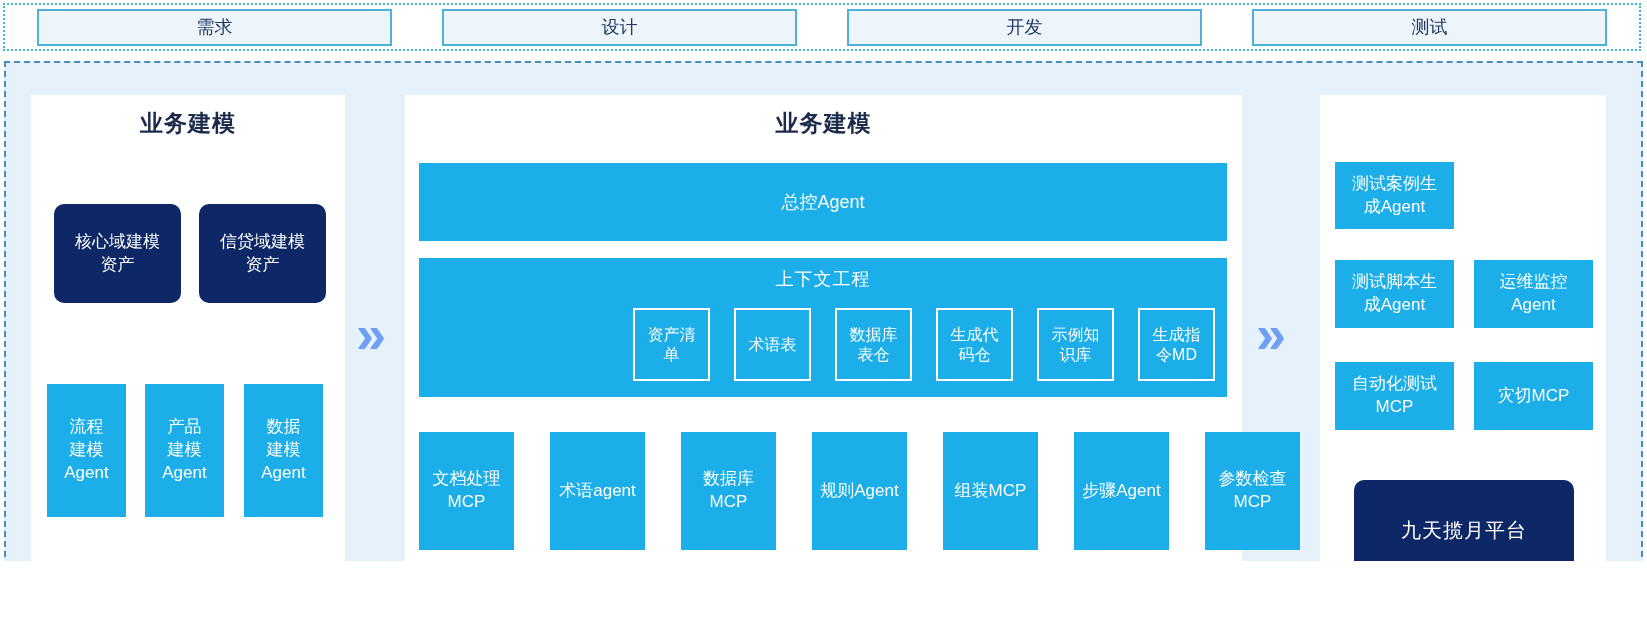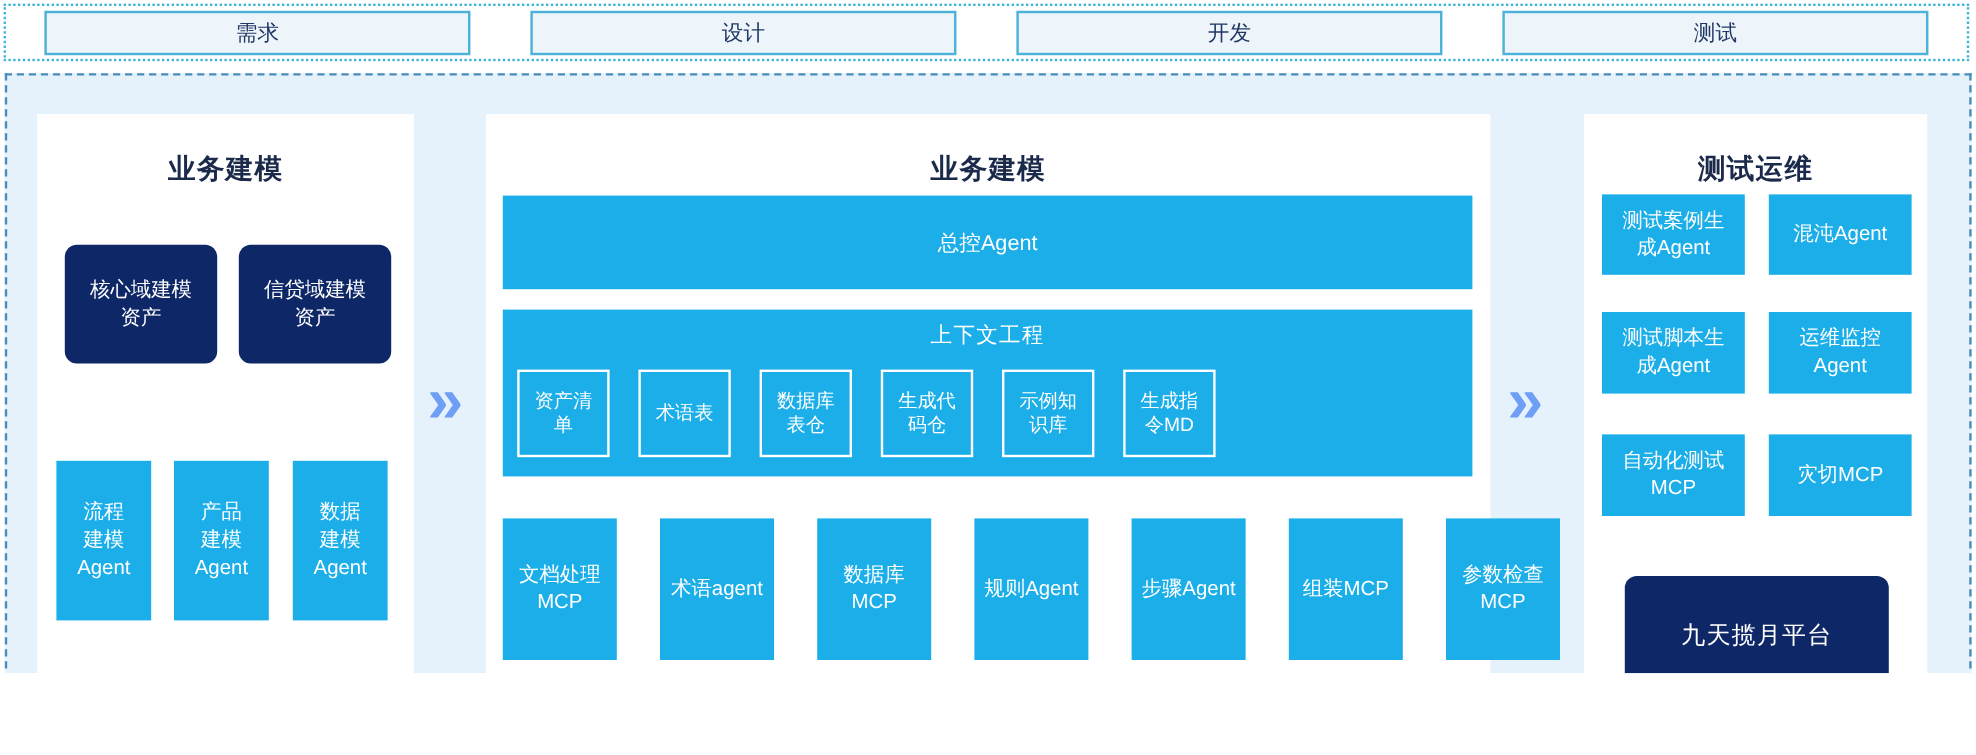--- a/index.html
+++ b/index.html
@@ -35,21 +35,21 @@
   
   .main{
     position:absolute;left:4px;top:61px;width:1639px;height:566px;
     background:var(--panel_bg);border:2px dashed var(--main_border);box-sizing:border-box;
   }
   .card{position:absolute;top:32px;height:522px;background:var(--card_bg);}
   .left-card{left:25px;width:314px;}
   .mid-card{left:399px;width:837px;}
   .right-card{left:1314px;width:286px;}
   .card-title{
-    margin-top:30px;text-align:center;font-size:23px;font-weight:bold;
+    margin-top:13px;text-align:center;font-size:23px;font-weight:bold;
     color:var(--title_text);letter-spacing:1px;
   }
   
   .navy-box,.cyan-box,.context-item{
     position:absolute;display:flex;align-items:center;justify-content:center;
     text-align:center;color:#fff;white-space:pre-line;box-sizing:border-box;
   }
   .navy-box{background:var(--navy);border-radius:10px;font-size:17px;line-height:1.35;}
   .cyan-box{background:var(--accent_cyan);font-size:17px;line-height:1.35;}
   
@@ -61,21 +61,21 @@
   
   .master-bar{left:14px;top:68px;width:808px;height:78px;font-size:18px;}
   .context-box{
     position:absolute;left:14px;top:163px;width:808px;height:139px;
     background:var(--accent_cyan);box-sizing:border-box;
   }
   .context-title{
     text-align:center;color:#fff;font-size:18px;padding-top:9px;letter-spacing:1px;
   }
   .context-items{
-    position:absolute;left:12px;top:50px;width:784px;display:flex;gap:24px;
+    position:absolute;left:12px;top:50px;width:784px;display:flex;gap:24px;justify-content:flex-end;
   }
   .context-item{
     position:static;flex:0 0 77px;height:73px;border:2px solid #fff;
     background:var(--accent_cyan);font-size:16px;line-height:1.25;color:#fff;
   }
   .tools-row{position:absolute;left:14px;top:337px;width:808px;display:flex;gap:36px;}
   .tool{position:static;flex:0 0 95px;height:118px;}
   
   .rc{width:119px;}
   .c1{left:15px;} .c2{left:154px;}
@@ -143,34 +143,32 @@
         </div>
       </div>
 
       <div class="tools-row">
         <div class="cyan-box tool">文档处理
 MCP</div>
         <div class="cyan-box tool">术语agent</div>
         <div class="cyan-box tool">数据库
 MCP</div>
         <div class="cyan-box tool">规则Agent</div>
+        <div class="cyan-box tool">组装MCP</div>
         <div class="cyan-box tool">步骤Agent</div>
-        <div class="cyan-box tool">组装MCP</div>
         <div class="cyan-box tool">参数检查
 MCP</div>
       </div>
     </div>
 
     <div class="chevron chevron-2">»</div>
 
     <div class="card right-card">
-      <div class="card-title">测试运维</div>
       <div class="cyan-box rc c1 r1">测试案例生
 成Agent</div>
-      <div class="cyan-box rc c2 r1">混沌Agent</div>
       <div class="cyan-box rc c1 r2">测试脚本生
 成Agent</div>
       <div class="cyan-box rc c2 r2">运维监控
 Agent</div>
       <div class="cyan-box rc c1 r3">自动化测试
 MCP</div>
       <div class="cyan-box rc c2 r3">灾切MCP</div>
       <div class="navy-box platform">九天揽月平台</div>
     </div>
 

